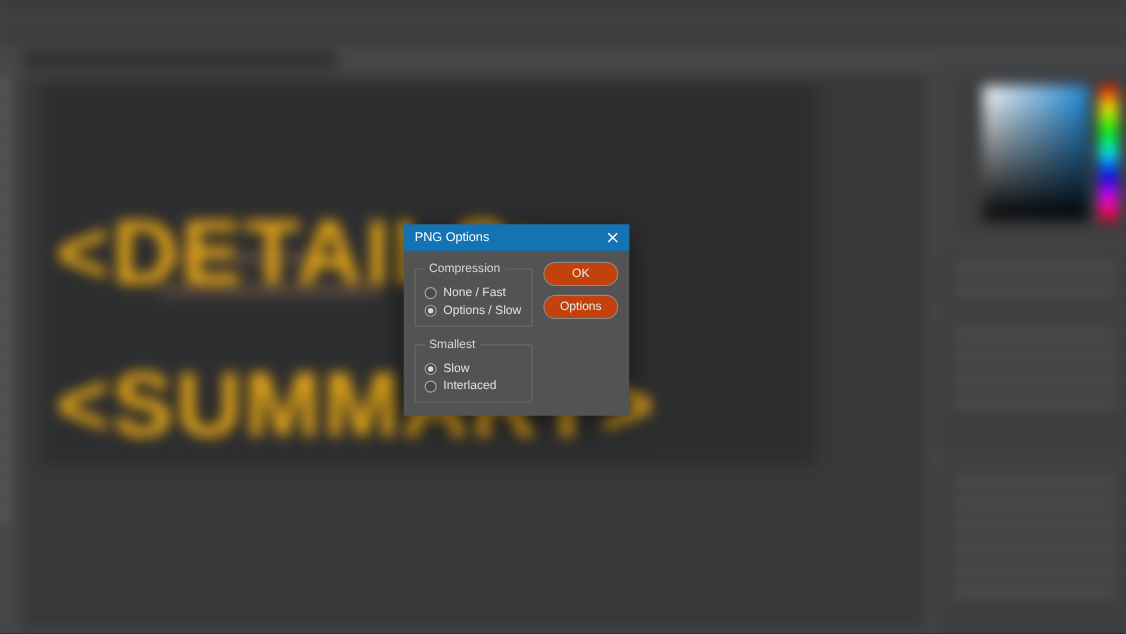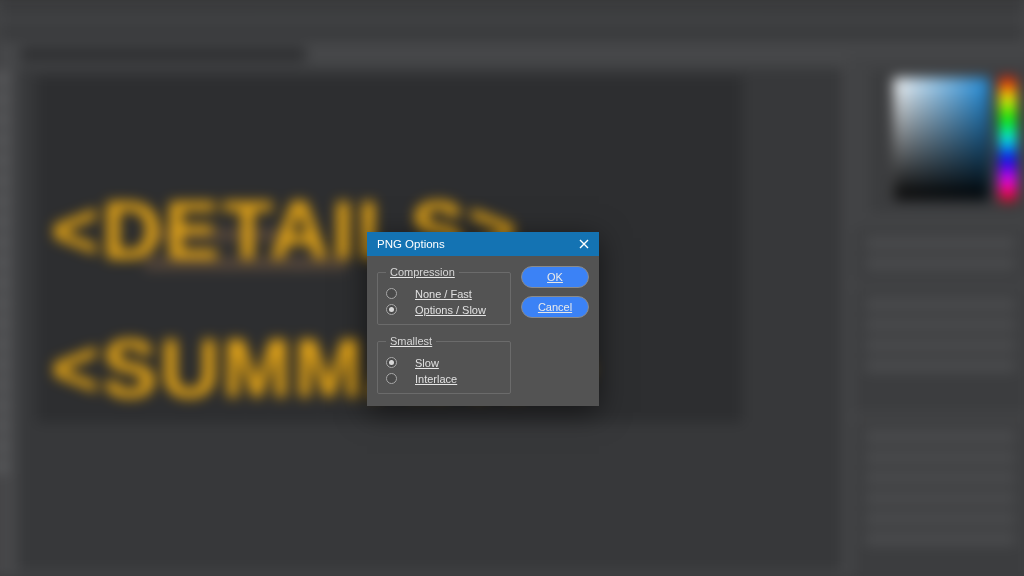--- a/index.html
+++ b/index.html
@@ -46,66 +46,66 @@
   }
   .big1 { top: 185px; font-size: 82px; }
   .big2 { top: 320px; font-size: 82px; }
 
   .codeblobs{position:absolute;top:150px;left:105px;display:flex;flex-direction:column;gap:12px;}
   .codeblobs span{display:block;height:12px;background:#56473b;border-radius:4px;}
 
   
   .dialog {
     position: absolute;
-    top: 232px; left: 367px;
-    width: 232px;
+    top: 204px; left: 367px;
+    width: 205px;
     background: #535353;
     box-shadow: 0 6px 28px rgba(0,0,0,.55);
     font-size: 11px;
     color: #e6e6e6;
   }
   .titlebar {
     height: 24px;
     background: #1473b3;
     display: flex; align-items: center;
     padding: 0 6px 0 10px;
     color: #fff;
     font-size: 11.5px;
     justify-content: space-between;
   }
   .closebtn {
     width: 18px; height: 18px; display:flex; align-items:center; justify-content:center;
     cursor: pointer;
   }
   .closebtn svg { width: 10px; height: 10px; }
 
-  .dlg-body { display: flex; padding: 10px 10px 12px 10px; gap: 10px; text-decoration: underline; }
+  .dlg-body { display: flex; padding: 10px 10px 12px 10px; gap: 10px; }
   .col-left { flex: 1; display:flex; flex-direction:column; gap:10px; }
   .col-right { width: 68px; display:flex; flex-direction:column; gap:8px; }
 
   fieldset {
     border: 1px solid #6b6b6b;
     border-radius: 2px;
     padding: 6px 8px 8px 8px;
   }
   legend { padding: 0 4px; color: #d6d6d6; font-size: 11px; }
 
-  .radio-row { display:flex; align-items:flex-start; gap:18px; margin: 4px 0 0 0; cursor:pointer; color:#e0e0e0; font-size:11px;}
+  .radio-row { display:flex; align-items:center; gap:6px; margin: 4px 0 0 0; cursor:pointer; color:#e0e0e0; font-size:11px;}
   .radio {
     width: 11px; height: 11px; border-radius: 50%;
     border: 1px solid #a8a8a8; background:#4a4a4a;
     display:inline-flex; align-items:center; justify-content:center;
   }
   .radio.checked::after{
     content:""; width:5px; height:5px; border-radius:50%; background:#d8d8d8;
   }
 
   .btn {
     height: 22px; border: 1px solid #8a8a8a; border-radius: 11px;
-    background: #3b82f6; color: #eaeaea; font-size: 11px;
+    background: #c2410c; color: #eaeaea; font-size: 11px;
     display:flex; align-items:center; justify-content:center;
     cursor:pointer;
   }
 </style>
 </head>
 <body>
 
 <div class="blurred-bg">
   <div class="app-frame">
     <div class="menubar"></div>
@@ -194,23 +194,23 @@
       </fieldset>
 
       <fieldset>
         <legend>Smallest</legend>
         <label class="radio-row">
           <span class="radio checked"></span>
           <span>Slow</span>
         </label>
         <label class="radio-row">
           <span class="radio"></span>
-          <span>Interlace</span>
+          <span>Interlaced</span>
         </label>
       </fieldset>
 
     </div>
     <div class="col-right">
       <div class="btn">OK</div>
-      <div class="btn">Cancel</div>
+      <div class="btn">Options</div>
     </div>
   </div>
 </div>
 
 </body></html>

